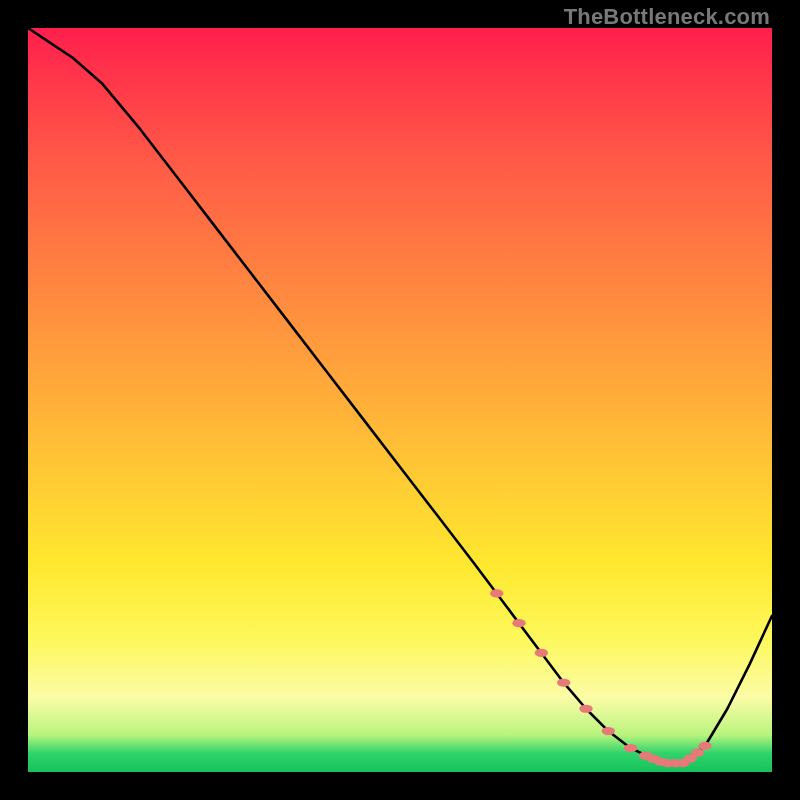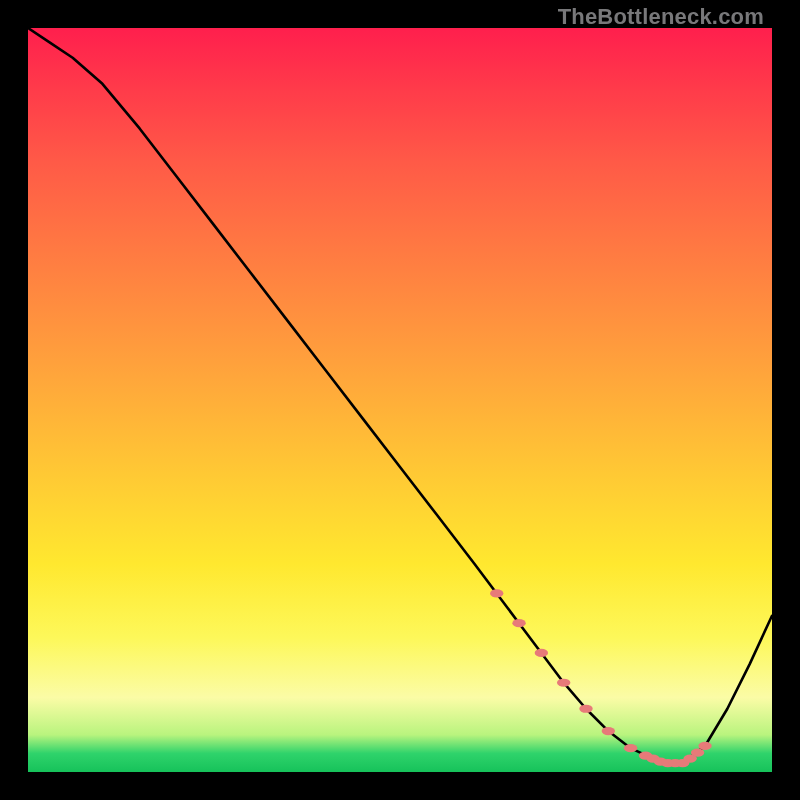--- a/index.html
+++ b/index.html
@@ -51,21 +51,21 @@
   svg.curve {
     position: absolute;
     left: 0;
     top: 0;
     width: 744px;
     height: 744px;
   }
   .watermark {
     position: absolute;
     top: 4px;
-    right: 36px;
+    right: 30px;
     font-family: Arial, Helvetica, sans-serif;
     font-size: 22px;
     font-weight: 600;
     color: #78787a;
     letter-spacing: 0.2px;
   }
 </style>
 </head>
 <body>
 

